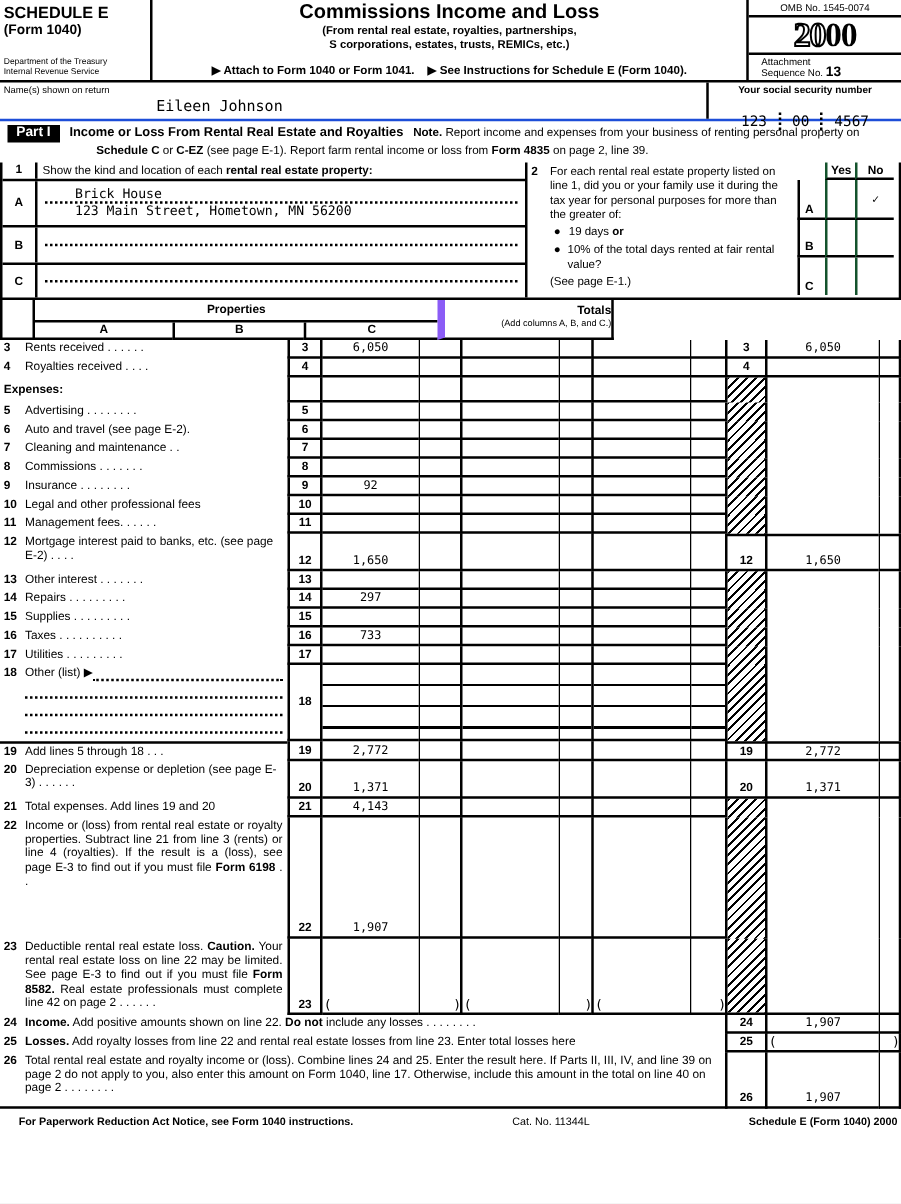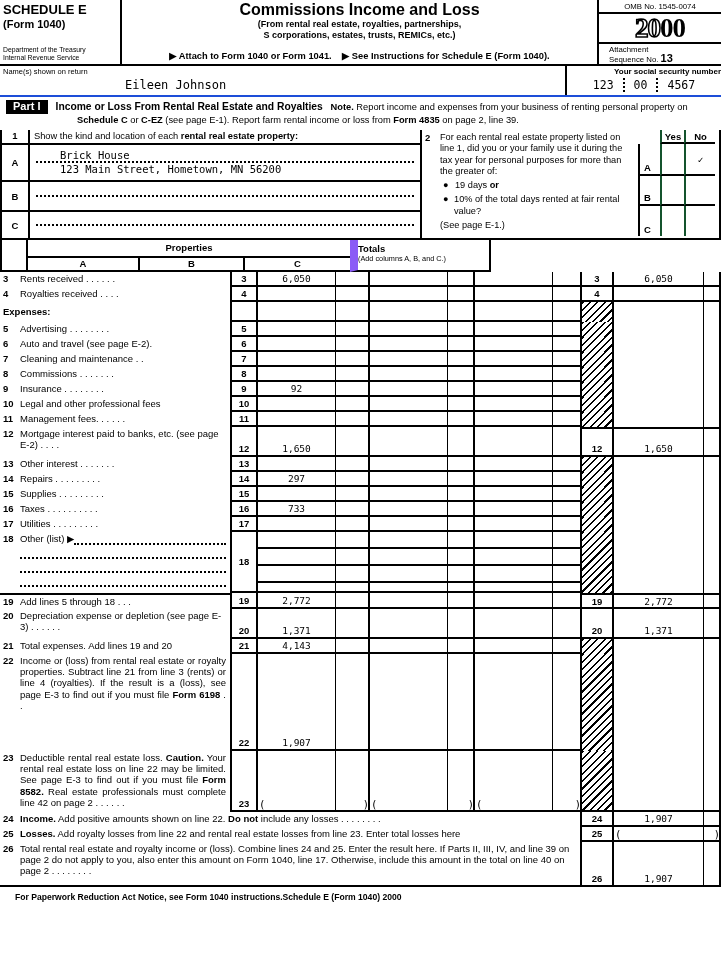--- a/index.html
+++ b/index.html
@@ -22,23 +22,23 @@
            font-size:27px;font-weight:bold;line-height:28px;letter-spacing:-1px}
   .yr-o{color:#fff;-webkit-text-stroke:1.6px #000}
   .att{font-size:7.8px;line-height:9px;padding:1px 0 0 10px}
   .seqno{font-size:11px;font-weight:bold}
   
   .nr{height:31px;border-bottom:2px solid #1d4ed8;box-sizing:border-box;display:flex}
   .nr-left{flex:1;padding:1px 0 0 3px}
   .nr-lbl{font-size:7.5px}
   .fv{font-family:"DejaVu Sans Mono",monospace}
   .nr-name{font-size:12px;margin:2px 0 0 122px}
-  .nr-right{width:156px;border-left:2px solid #000;box-sizing:border-box;text-align:right}
+  .nr-right{width:156px;border-left:2px solid #000;box-sizing:border-box;text-align:center}
   .ssn-lbl{font-size:8px;font-weight:bold;padding-top:1px}
-  .ssn-val{font-size:11.5px;margin-top:2px;display:flex;justify-content:center}
+  .ssn-val{font-size:11.5px;margin-top:14px;display:flex;justify-content:center}
   .ssn-val span{padding:0 9px}
   .ssn-sep{border-left:2px dotted #000}
   
   .p1{height:33px;box-sizing:border-box;padding:3px 4px 0 3px}
   .p1in{padding-left:74px;text-indent:-71px;font-size:9.3px;line-height:13px}
   .badge{display:inline-block;background:#000;color:#fff;font-weight:bold;font-size:11px;
          padding:0 7px 1px;margin-right:8px;text-indent:0}
   .p1head{font-size:10.3px}
   
   .sec12{height:110px;box-sizing:border-box;border:2px solid #000;border-top:none;display:flex}
@@ -96,22 +96,22 @@
   .amt{font-family:"DejaVu Sans Mono",monospace;font-size:10.5px}
   .hatch{background:repeating-linear-gradient(135deg,#000 0 1.6px,transparent 1.6px 5.2px)}
   .sub{background:repeating-linear-gradient(to bottom,transparent 0 15px,#000 15px 17px)}
   .sech{font-size:11px;font-weight:bold;padding-top:5px}
   .phg{width:322px;display:flex;flex-direction:column}
   .ph{height:18px;border-bottom:2px solid #000;text-align:center;font-weight:bold;font-size:9.5px;
       box-sizing:border-box;padding-top:2px}
   .phabc{display:flex;height:14px}
   .phabc>div{box-sizing:border-box;border-bottom:2px solid #000;text-align:center;font-weight:bold;font-size:9.5px}
   .pa{width:110px}.pb{width:105px;border-left:2px solid #000}.pc{width:107px;border-left:2px solid #000}
-  .toth{width:141px;border-left:8px solid #8b5cf6;border-right:2px solid #000;border-bottom:2px solid #000;
-        box-sizing:border-box;text-align:left}
+  .toth{width:141px;border-left:6px solid #8b5cf6;border-right:2px solid #000;border-bottom:2px solid #000;
+        box-sizing:border-box;text-align:right}
   .toth .t1{font-weight:bold;font-size:9.5px;padding-top:3px}
   .toth .t2{font-size:7.3px}
   .parw{display:flex;justify-content:space-between;width:100%;padding:0 1px;align-items:flex-end;height:100%}
   .o18{display:flex;flex-direction:column;flex:1}
   .o18 .drow{height:14px;display:flex}
   .o18 .dfill{flex:1;border-bottom:2px dotted #000;margin-bottom:2px}
   .cl24{width:580px;padding:1px 4px 0 3px;display:flex;line-height:11.2px}
   
   .ftr{display:flex;padding:5px 3px 0 15px;font-size:8.6px;align-items:baseline}
   .ftr .fl{font-weight:bold}
@@ -696,16 +696,17 @@
           <span class="lt">Total rental real estate and royalty income or (loss). Combine lines 24 and 25. Enter the result here. If Parts II, III, IV, and line 39 on page 2 do not apply to you, also enter this amount on Form 1040, line 17. Otherwise, include this amount in the total on line 40 on page 2 . . . . . . . .</span>
         </div>
       <div class="ctn bb bot">26</div>
       <div class="cta bb bot amt">1,907</div>
         <div class="ctc bb"></div>
     </div>
   </div>
 
   <div class="ftr">
     <span class="fl">For Paperwork Reduction Act Notice, see Form 1040 instructions.</span>
+    <span class="fc">Cat. No. 11344L</span>
     <span class="fr">Schedule E (Form 1040) 2000</span>
   </div>
 
 </div>
 
 </body></html>

